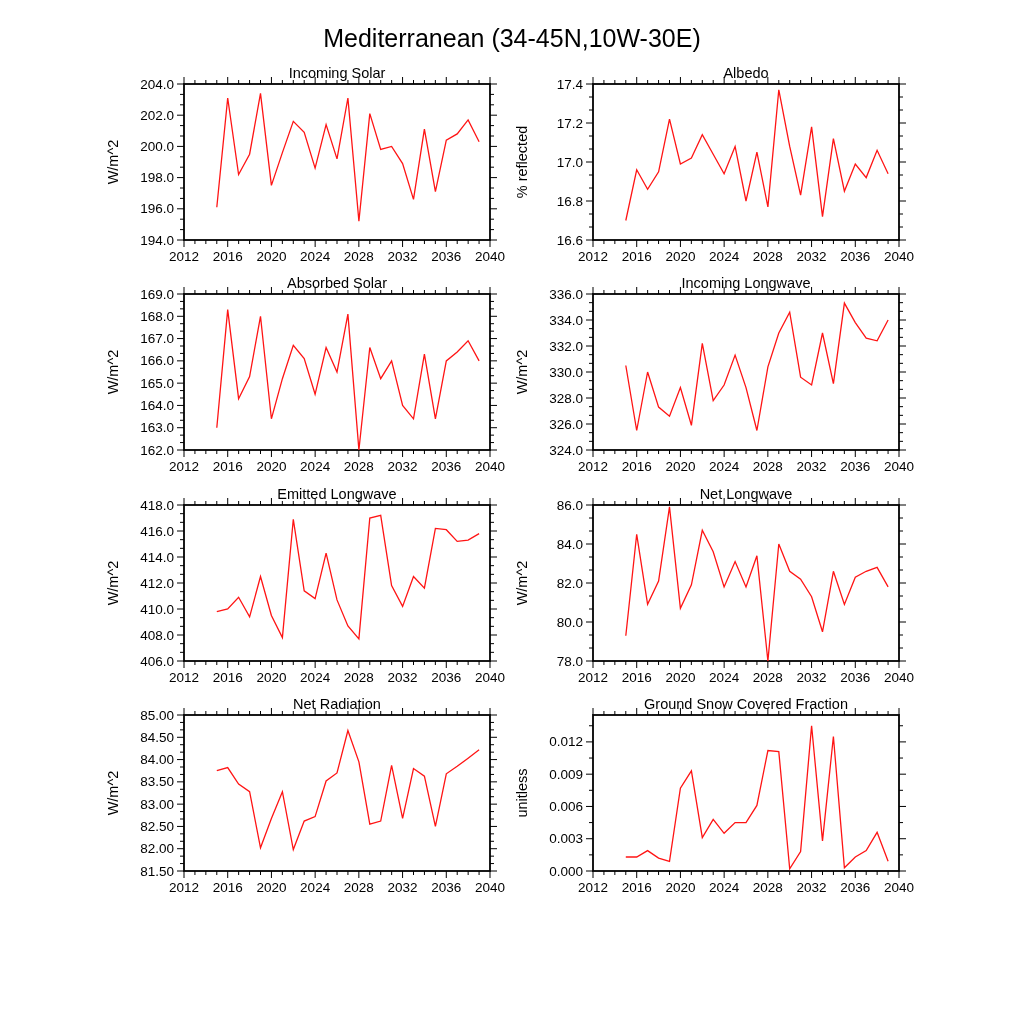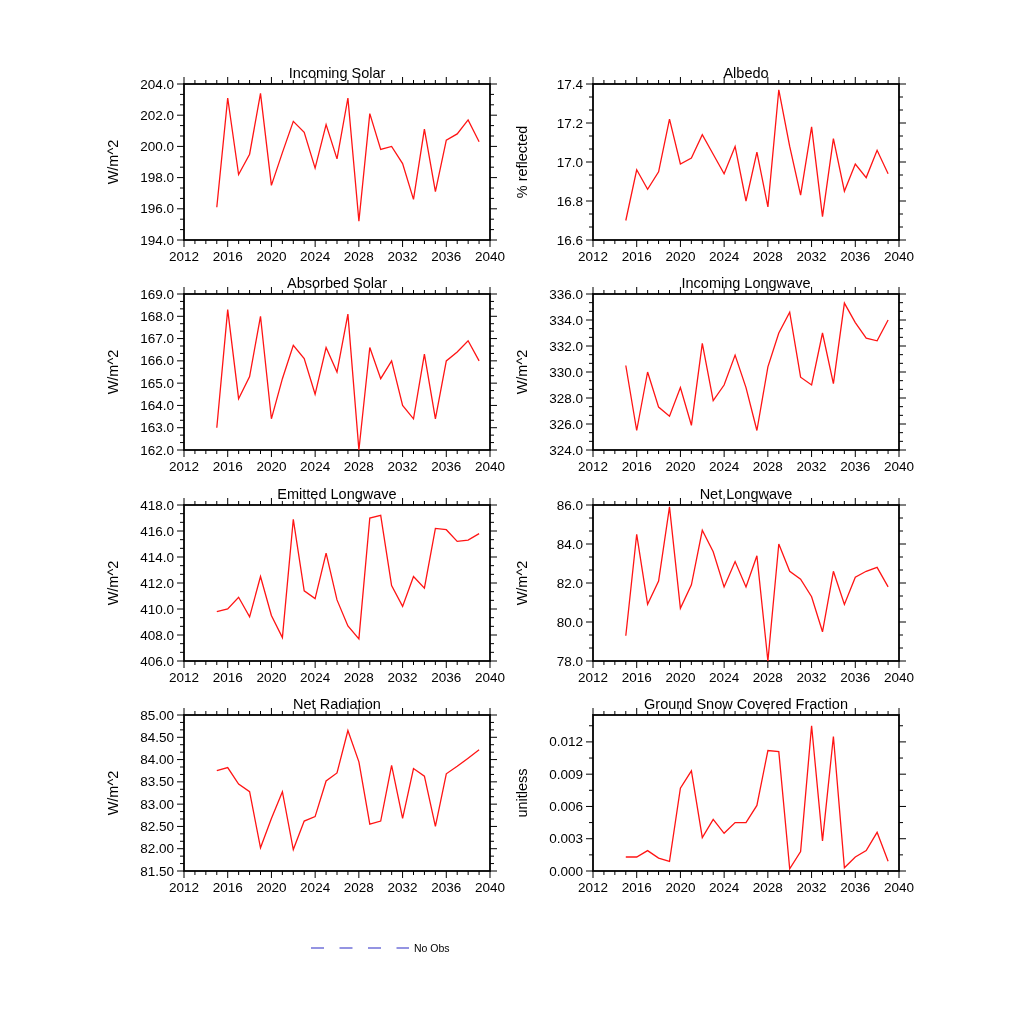--- a/index.html
+++ b/index.html
@@ -14,20 +14,21 @@
   .axis-unit{font-size:14.5px;}
   .legend{position:absolute;left:310px;top:941px;}
   .legend-row{display:flex;align-items:center;height:14px;margin-bottom:35px;}
   .legend-row svg{display:block;}
   .legend-label{font-size:10.5px;color:#000;margin-left:4px;white-space:nowrap;}
 </style>
 </head>
 <body>
 
 <div class="page">
+  <h1 id="page-title">Mediterranean (34-45N,10W-30E)</h1>
 
   <svg id="plot-canvas" width="1024" height="1024" viewBox="0 0 1024 1024">
       <g>
         <rect x="184" y="84" width="306" height="156" fill="none" stroke="#000" stroke-width="1.8"></rect>
         <line x1="184" y1="240" x2="184" y2="247" stroke="#000" stroke-width="1"></line>
         <line x1="184" y1="84" x2="184" y2="77" stroke="#000" stroke-width="1"></line>
         <text x="184" y="261" text-anchor="middle" class="axis-tick">2012</text>
         <line x1="194.92857142857142" y1="240" x2="194.92857142857142" y2="244" stroke="#000" stroke-width="1"></line>
         <line x1="194.92857142857142" y1="84" x2="194.92857142857142" y2="80" stroke="#000" stroke-width="1"></line>
         <line x1="205.85714285714286" y1="240" x2="205.85714285714286" y2="244" stroke="#000" stroke-width="1"></line>
@@ -914,20 +915,14 @@
         <line x1="899" y1="758.0344827586207" x2="903" y2="758.0344827586207" stroke="#000" stroke-width="1"></line>
         <line x1="593" y1="725.7586206896552" x2="589" y2="725.7586206896552" stroke="#000" stroke-width="1"></line>
         <line x1="899" y1="725.7586206896552" x2="903" y2="725.7586206896552" stroke="#000" stroke-width="1"></line>
         <polyline points="625.8,857.0 636.7,857.0 647.6,850.6 658.6,858.1 669.5,861.3 680.4,788.2 691.4,770.9 702.3,837.6 713.2,819.4 724.1,833.3 735.1,822.6 746.0,822.6 756.9,805.4 767.9,750.5 778.8,751.6 789.7,868.8 800.6,851.6 811.6,725.8 822.5,840.9 833.4,736.5 844.4,867.8 855.3,857.0 866.2,850.6 877.1,832.3 888.1,861.3" fill="none" stroke="#ff1414" stroke-width="1.3"></polyline>
         <text x="746" y="709" text-anchor="middle" class="panel-title">Ground Snow Covered Fraction</text>
         <text x="527" y="793" text-anchor="middle" class="axis-unit" transform="rotate(-90 527 793)">unitless</text>
       </g>
     </svg>
 
   <div class="legend">
-    <div class="legend-row">
-      <svg width="100" height="6">
-        <line id="legend-line-0" x1="1" y1="3" x2="99" y2="3" stroke-width="1.5" stroke-dasharray="13 15.5" stroke="#7272d9"></line>
-      </svg>
-      <span class="legend-label">No Obs</span>
-    </div>
   </div>
 </div>
 
 </body></html>

